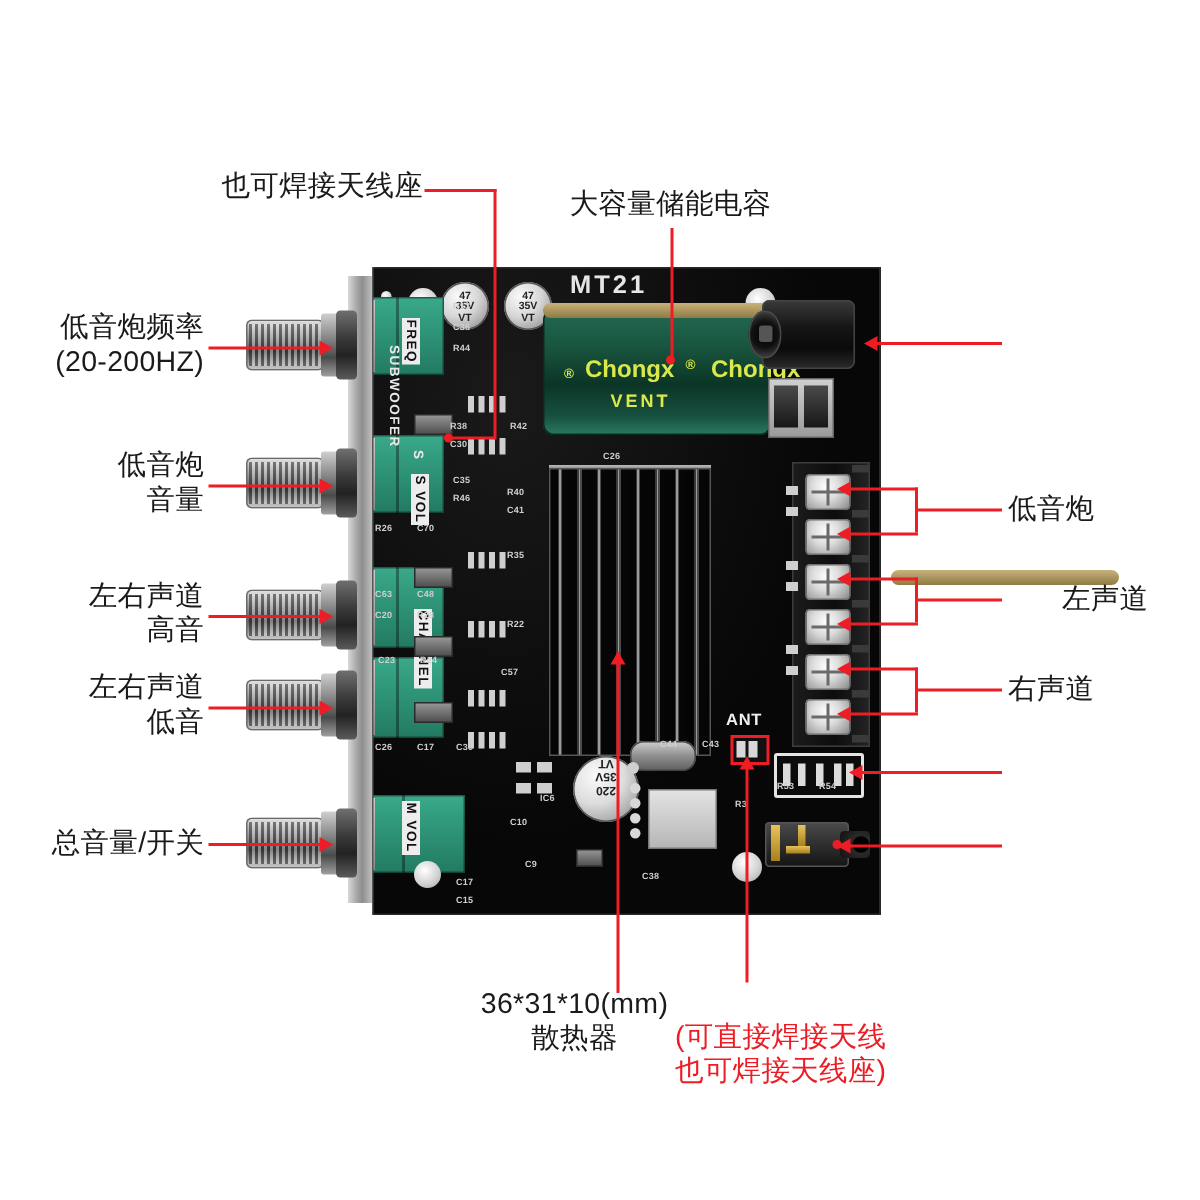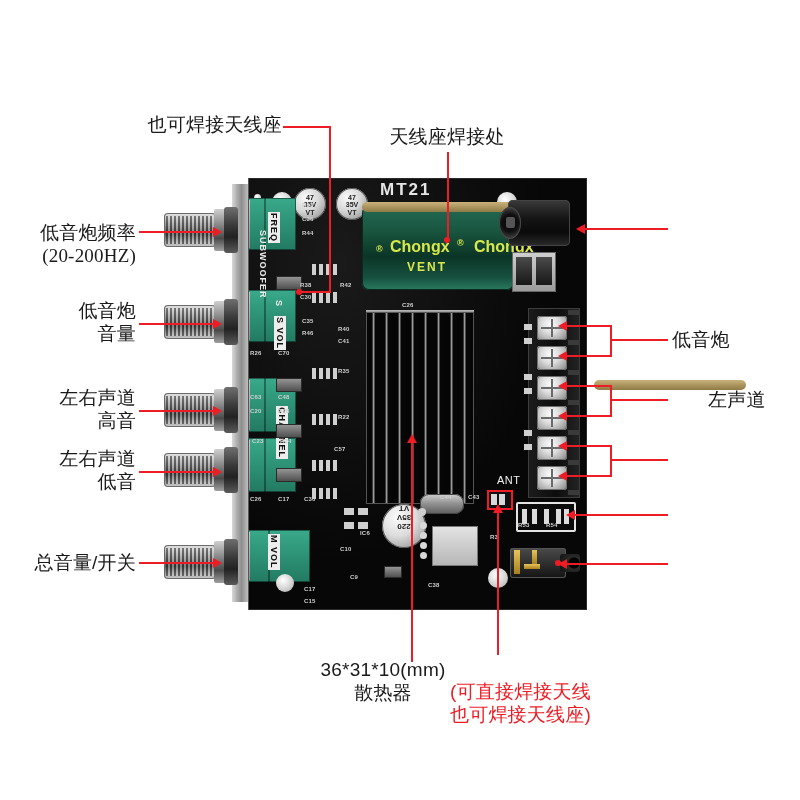--- a/index.html
+++ b/index.html
@@ -225,21 +225,21 @@
   
   #antPad{
     position:absolute;left:487px;top:490px;width:22px;height:16px;
     border:2px solid #ee1c24;background:#111;
   }
   #antPad:before,#antPad:after{
     content:"";position:absolute;top:2px;width:6px;height:11px;background:#d8d8d8;
   }
   #antPad:before{left:2px;}
   #antPad:after{left:10px;}
-  .antLbl{position:absolute;color:#f0f0f0;font-size:11px;font-weight:400;letter-spacing:.5px;margin-left:13px;}
+  .antLbl{position:absolute;color:#f0f0f0;font-size:11px;font-weight:700;letter-spacing:.5px;}
 
   
   .sm{position:absolute;background:#cfcfcf;}
   .smd{position:absolute;background:linear-gradient(180deg,#9a9a9a,#4a4a4a);
        box-shadow:inset 0 0 0 1px #2a2a2a;}
   .txt{position:absolute;color:#cfcfcf;font-size:6px;font-weight:700;letter-spacing:.2px;}
   .hole{position:absolute;border-radius:50%;
     background:radial-gradient(circle at 40% 35%,#fff,#cfcfcf 60%,#9a9a9a 100%);}
   .ledpad{position:absolute;border-radius:50%;background:#d8d8d8;}
 </style>
@@ -517,41 +517,42 @@
   <div class="dot" style="left:555px;top:560px;"></div>
 
   <div class="ln lnv" style="left:411px;top:440px;height:222px;"></div>
   <div class="arrowU" style="left:407px;top:434px;"></div>
 
   <div class="ln lnv" style="left:497px;top:510px;height:145px;"></div>
   <div class="arrowU" style="left:493px;top:504px;"></div>
 
   <div class="anno r" style="left:104px;top:113px;width:178px;">也可焊接天线座</div>
 
-  <div class="anno c" style="left:352px;top:125px;width:190px;">天线座焊接处</div>
-
-  <div class="anno r" style="left:8px;top:221px;width:128px;font-family:Liberation Serif, serif;">低音炮频率
+  <div class="anno c" style="left:352px;top:125px;width:190px;">大容量储能电容</div>
+
+  <div class="anno r" style="left:8px;top:207px;width:128px;">低音炮频率
 (20-200HZ)</div>
 
   <div class="anno r" style="left:8px;top:299px;width:128px;">低音炮
 音量</div>
 
   <div class="anno r" style="left:8px;top:386px;width:128px;">左右声道
 高音</div>
 
   <div class="anno r" style="left:8px;top:447px;width:128px;">左右声道
 低音</div>
 
   <div class="anno r" style="left:-4px;top:551px;width:140px;">总音量/开关</div>
 
 
   <div class="anno l" style="left:672px;top:328px;width:120px;">低音炮</div>
 
   <div class="anno l" style="left:672px;top:388px;width:120px;margin-left:36px;">左声道</div>
 
+  <div class="anno l" style="left:672px;top:448px;width:120px;">右声道</div>
 
 
 
   <div class="anno c" style="left:288px;top:658px;width:190px;">36*31*10(mm)
 散热器</div>
 
   <div class="anno red l" style="left:450px;top:680px;width:200px;">(可直接焊接天线
 也可焊接天线座)</div>
 
 </div>

